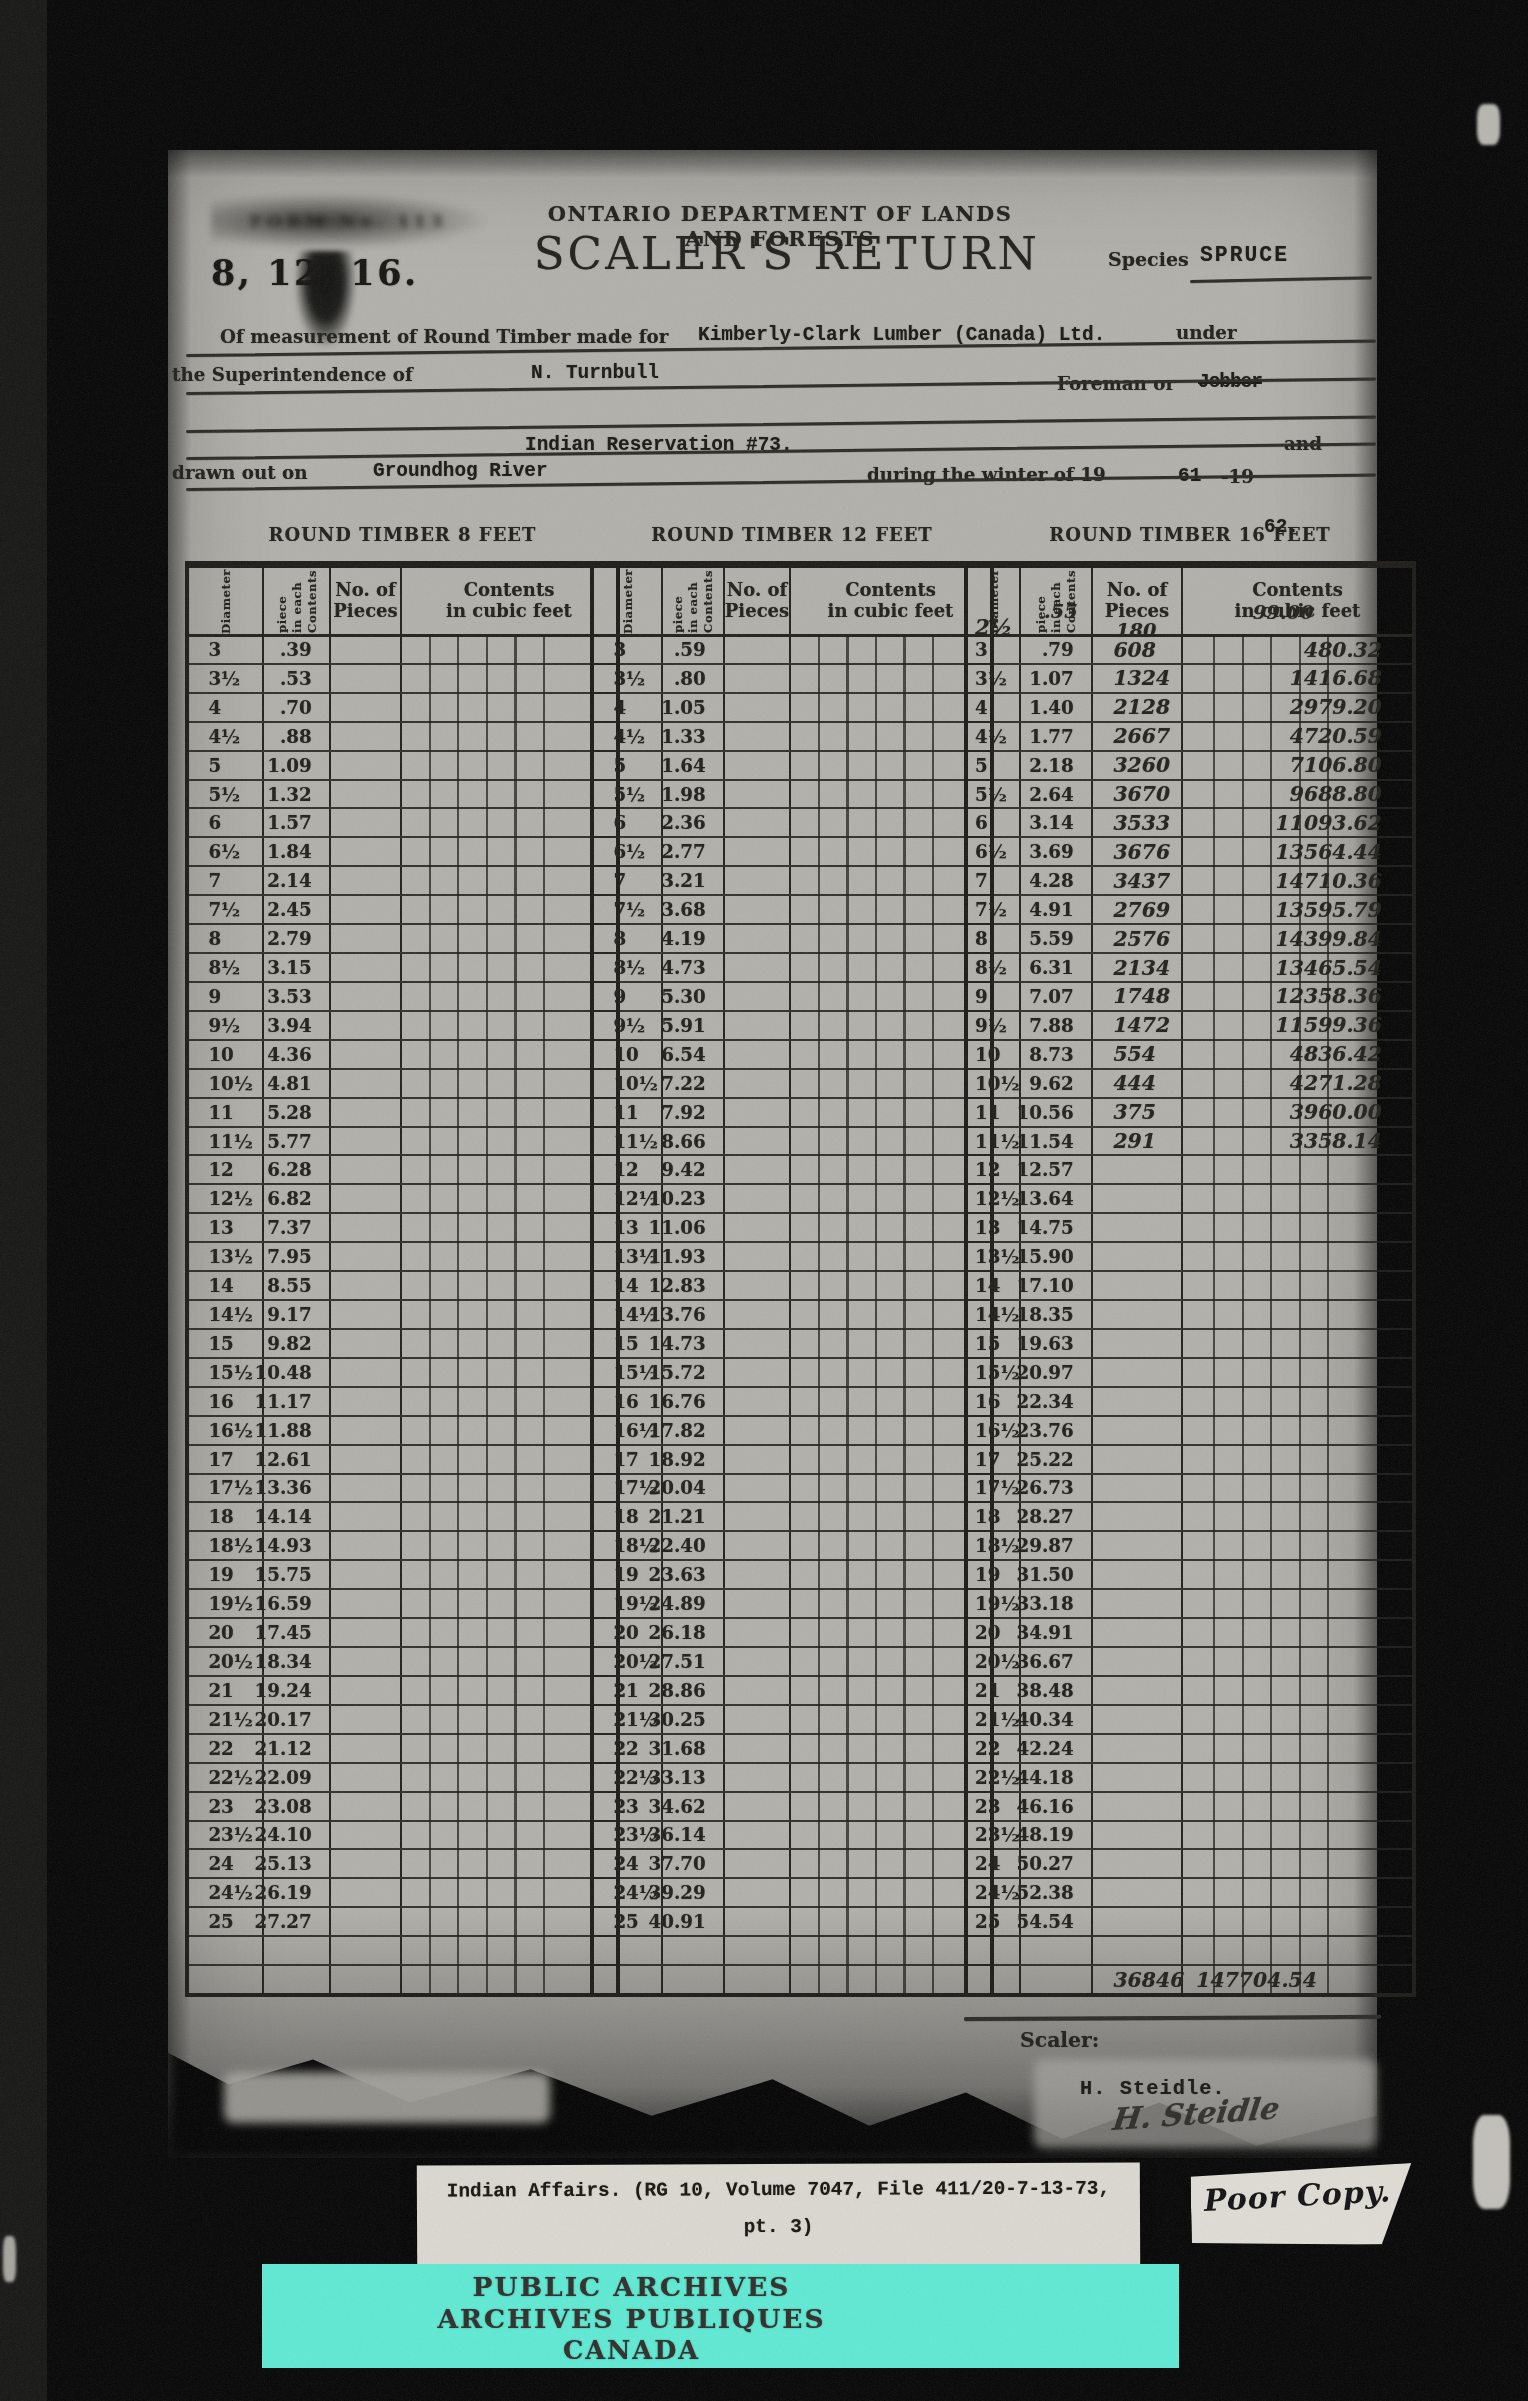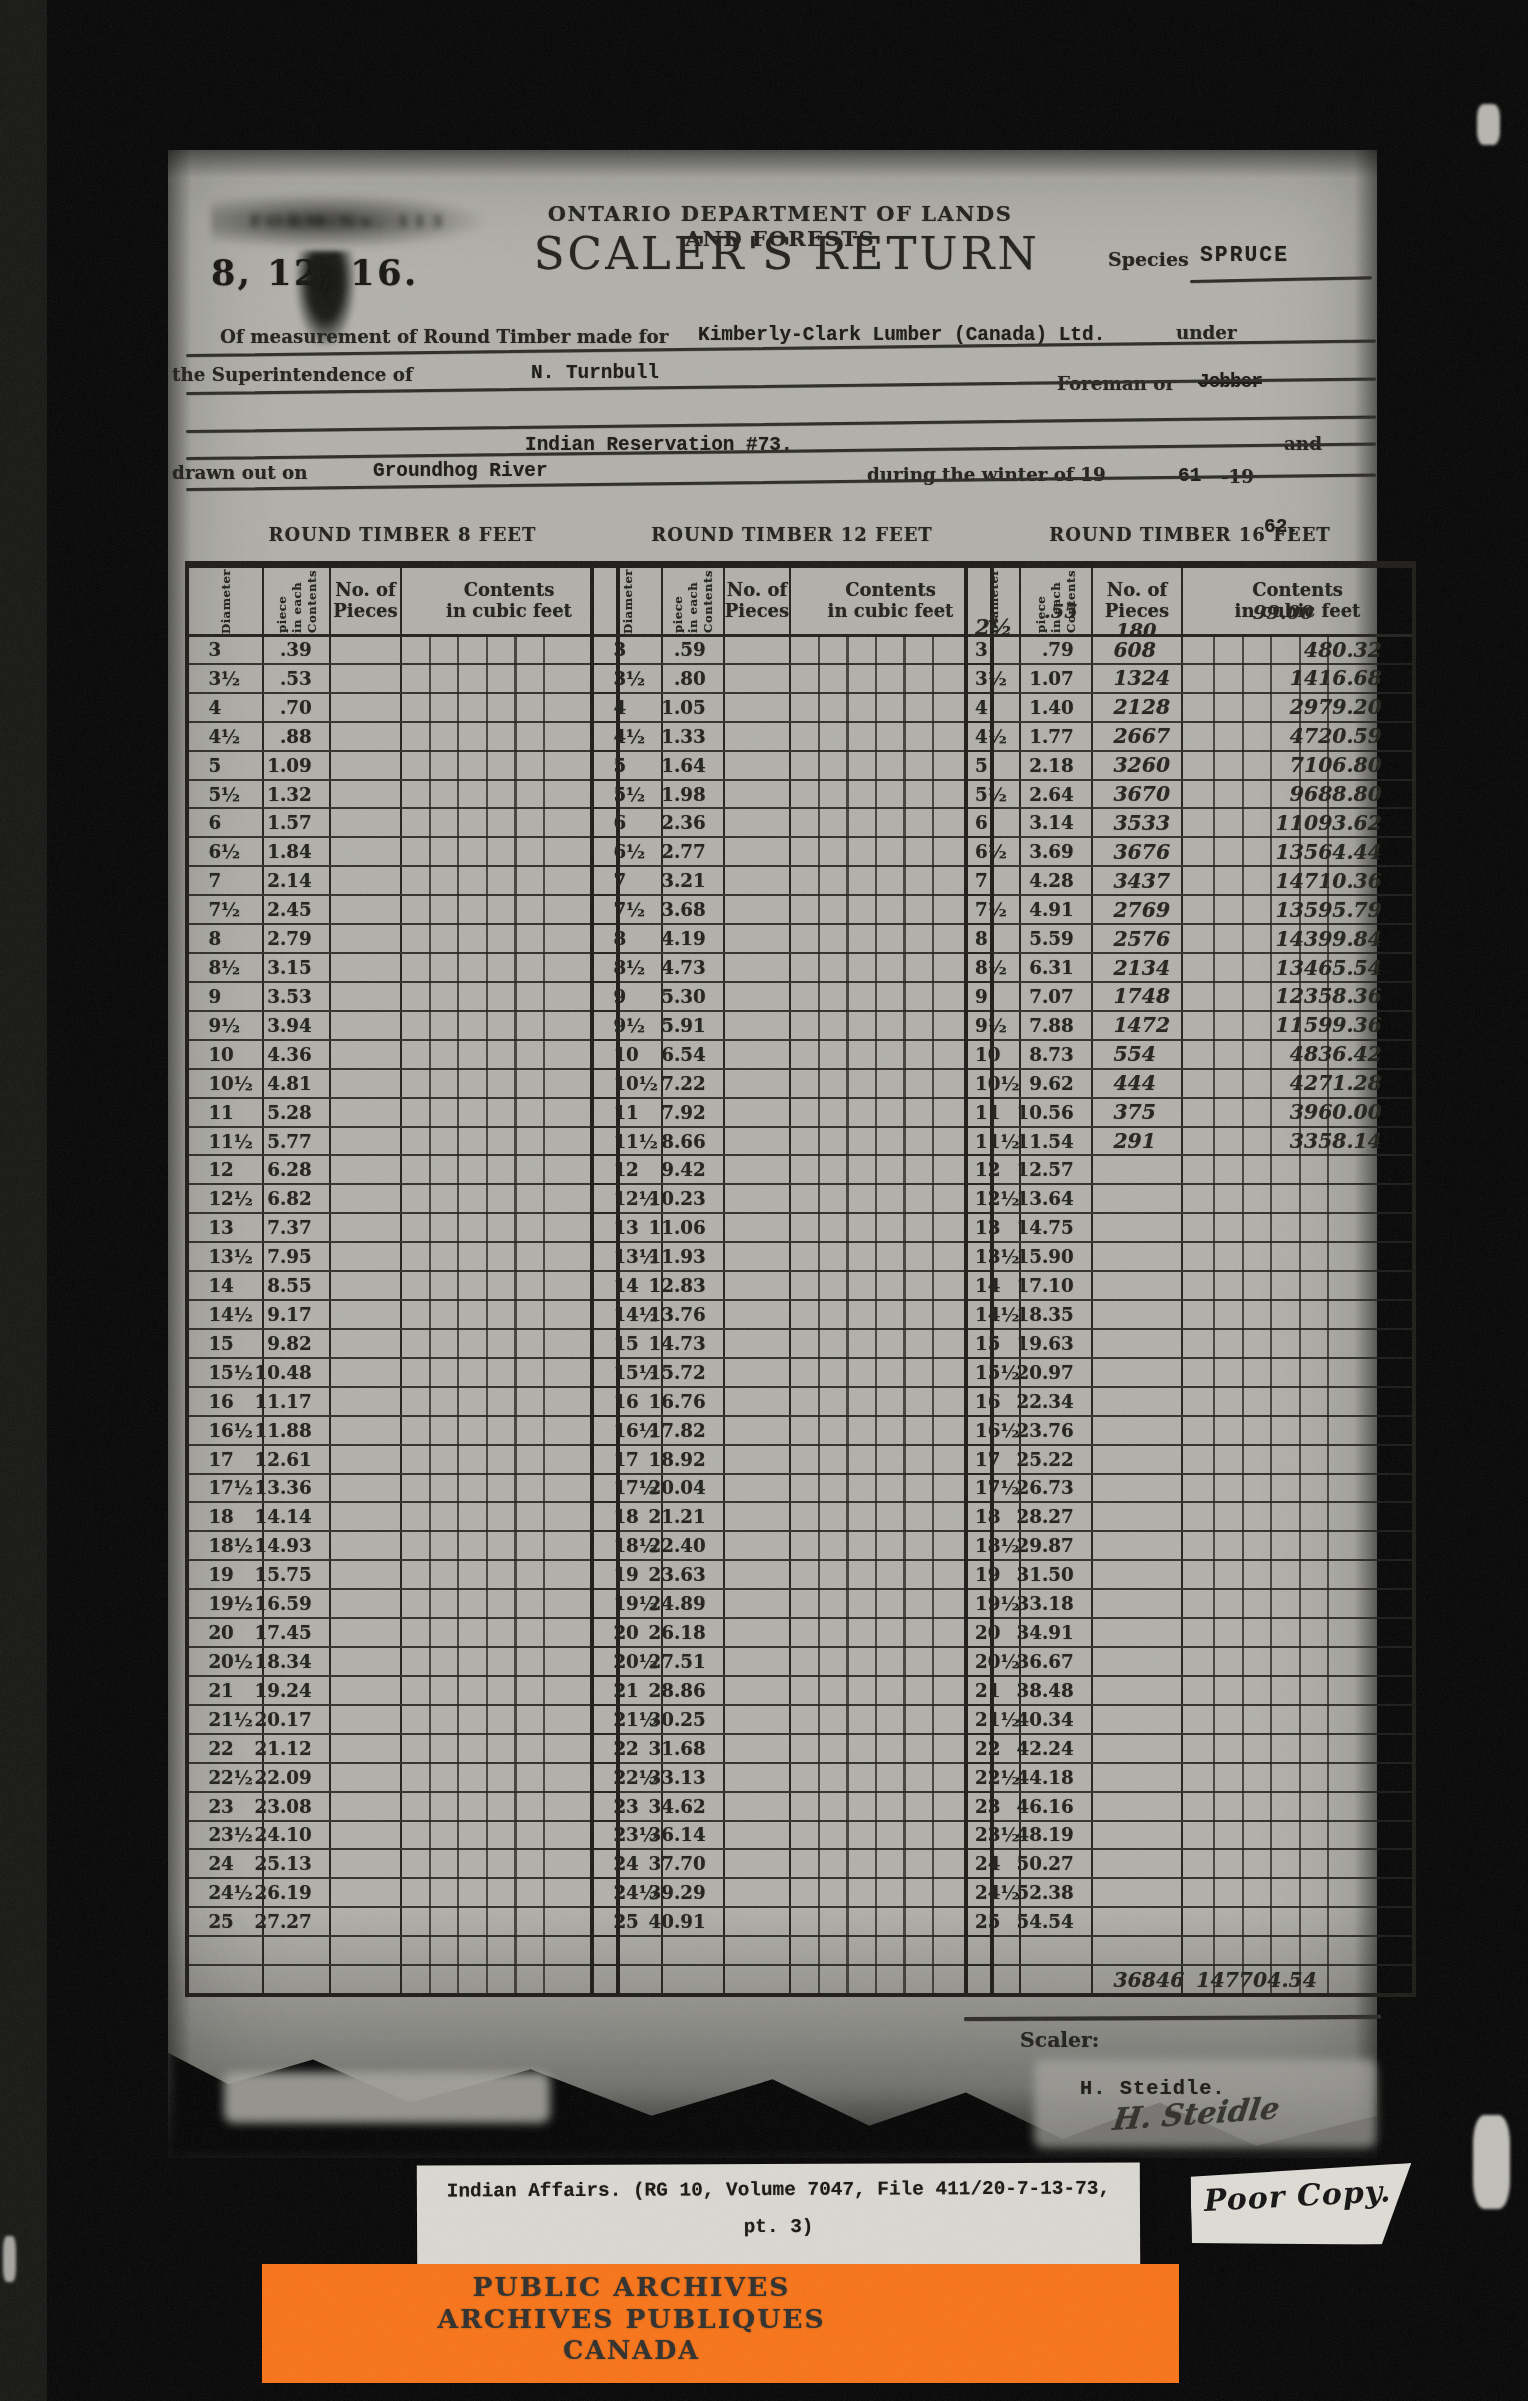--- a/index.html
+++ b/index.html
@@ -74,21 +74,21 @@
   
   .shadow-wedge{
     left:0;top:1843px;width:1209px;height:166px;background:#020202;filter:blur(6.1px);z-index:20;
     clip-path:polygon(0% 36%,5% 55%,12% 40%,20% 66%,30% 46%,40% 74%,50% 52%,58% 80%,66% 60%,74% 88%,82% 66%,90% 92%,100% 74%,100% 100%,0% 100%);
   }
   .lightpatch{filter:blur(4.6px);z-index:22;border-radius:9.2px;}
   .z30{z-index:30;}
   
   .indian-label{left:417px;top:2164px;width:723px;height:102px;background:#dad8d1;transform:rotate(-0.25deg);box-shadow:0 0 13.3px rgba(0,0,0,.6);}
   .indian-label div{position:absolute;width:100%;text-align:center;font-size:19.4px;color:#15140f;}
-  .archives-stamp{left:262px;top:2264px;width:917px;height:119px;background:#f97316;}
+  .archives-stamp{left:262px;top:2264px;width:917px;height:104px;background:#5eead4;}
   .archives-stamp .inner{position:absolute;left:0;top:0;width:739px;height:100%;}
   .archives-stamp .inner div{position:absolute;width:100%;text-align:center;font-weight:bold;color:#2e2d29;letter-spacing:2px;text-shadow:0 0 1.5px rgba(40,39,35,.6);}
   .poorcopy{left:1191px;top:2165px;width:221px;height:81px;background:#dedcd5;transform:rotate(-1deg);
     clip-path:polygon(0 12%,100% 0,86% 100%,0 94%);}
   .poorcopy span{position:absolute;left:13.3px;top:13.3px;font-size:30px;font-weight:bold;font-style:italic;color:#101010;transform:rotate(-2deg);letter-spacing:1px;}
   .grain{position:absolute;left:0;top:0;z-index:60;pointer-events:none;opacity:.8;}
 </style>
 </head>
 <body>
 

